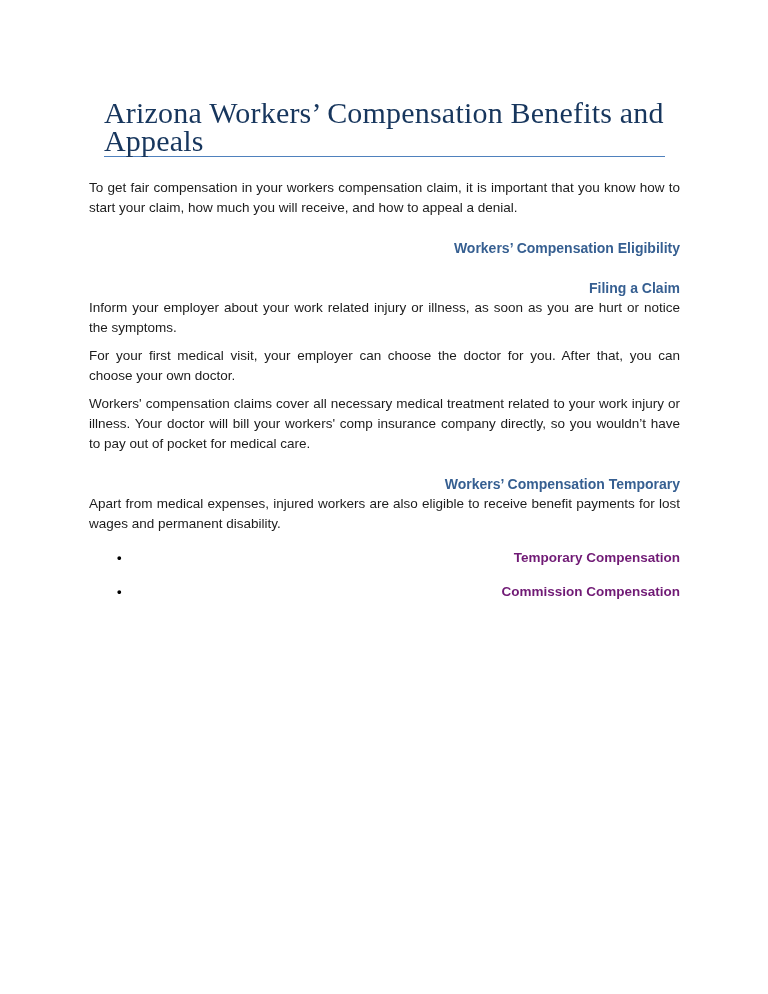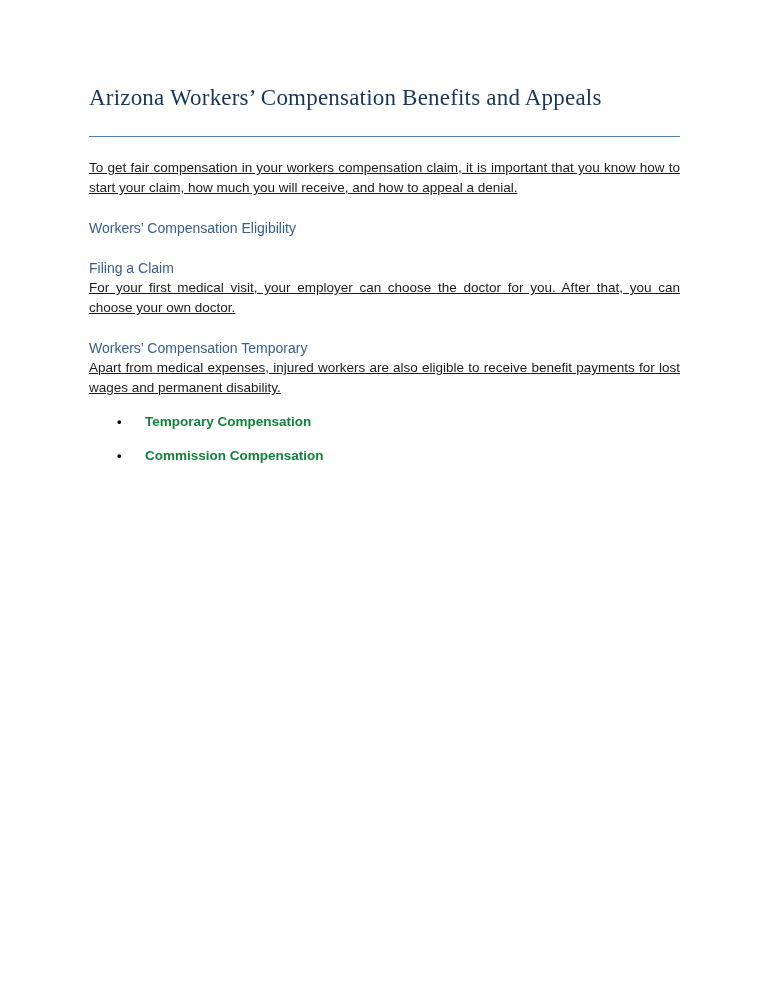--- a/index.html
+++ b/index.html
@@ -13,57 +13,58 @@
   html, body { margin: 0; padding: 0; background: #fff; }
   .page {
     position: relative;
     width: 768px;
     height: 994px;
     background: var(--page-bg, #fff);
     padding: 84px 88px 0 89px;
     overflow: hidden;
   }
   h1.doc-title {
-    margin: 0;
+    margin: 15px;
     font-family: "Liberation Serif", "DejaVu Serif", serif;
-    font-size: 23px;
+    font-size: 30px;
     line-height: 28px;
     font-weight: 400;
     color: var(--title-color, #17365D);
-    padding-bottom: 24px;
+    padding-bottom: 1px;
     border-bottom: 1px solid var(--rule-color, #4F81BD);
     letter-spacing: 0.2px;
   }
   p.body {
     margin: 0 0 8px 0;
     font-family: "Liberation Sans", "DejaVu Sans", sans-serif;
     font-size: 13.5px;
     line-height: 20px;
     color: var(--body-color, #1C1C1C);
     text-align: justify;
-    text-decoration: underline;
   }
   p.intro { margin-top: 21px; }
   h2.section-heading {
     margin: 20px 0 0 0;
     font-family: "Liberation Sans", "DejaVu Sans", sans-serif;
     font-size: 14px;
     line-height: 20px;
-    font-weight: 400;
+    font-weight: 700;
     color: var(--heading-color, #365F91);
+    text-align: right;
   }
   .bullet-item {
     display: flex;
     align-items: flex-start;
     margin: 14px 0 14px 28px;
     font-family: "Liberation Sans", "DejaVu Sans", sans-serif;
     font-size: 13.5px;
     line-height: 20px;
     font-weight: 700;
-    color: #15803d;
+    color: #701a75;
+    justify-content: space-between;
   }
   .bullet-dot {
     display: inline-block;
     width: 28px;
     flex: 0 0 28px;
     color: #000;
   }
   .bullet-dot::before { content: "\2022"; font-size: 13px; }
 </style>
 </head>
@@ -71,22 +72,24 @@
 
 <div class="page">
 
   <h1 class="doc-title">Arizona Workers’ Compensation Benefits and Appeals</h1>
 
   <p class="body intro">To get fair compensation in your workers compensation claim, it is important that you know how to start your claim, how much you will receive, and how to appeal a denial.</p>
 
   <h2 class="section-heading">Workers’ Compensation Eligibility</h2>
 
   <h2 class="section-heading">Filing a Claim</h2>
+  <p class="body">Inform your employer about your work related injury or illness, as soon as you are hurt or notice the symptoms.</p>
 
   <p class="body">For your first medical visit, your employer can choose the doctor for you. After that, you can choose your own doctor.</p>
+  <p class="body">Workers' compensation claims cover all necessary medical treatment related to your work injury or illness. Your doctor will bill your workers' comp insurance company directly, so you wouldn’t have to pay out of pocket for medical care.</p>
 
   <h2 class="section-heading">Workers’ Compensation Temporary</h2>
   <p class="body">Apart from medical expenses, injured workers are also eligible to receive benefit payments for lost wages and permanent disability.</p>
 
   <div class="bullet-item">
     <span class="bullet-dot"></span>
     <span class="bullet-label">Temporary Compensation</span>
   </div>
 
   <div class="bullet-item">

